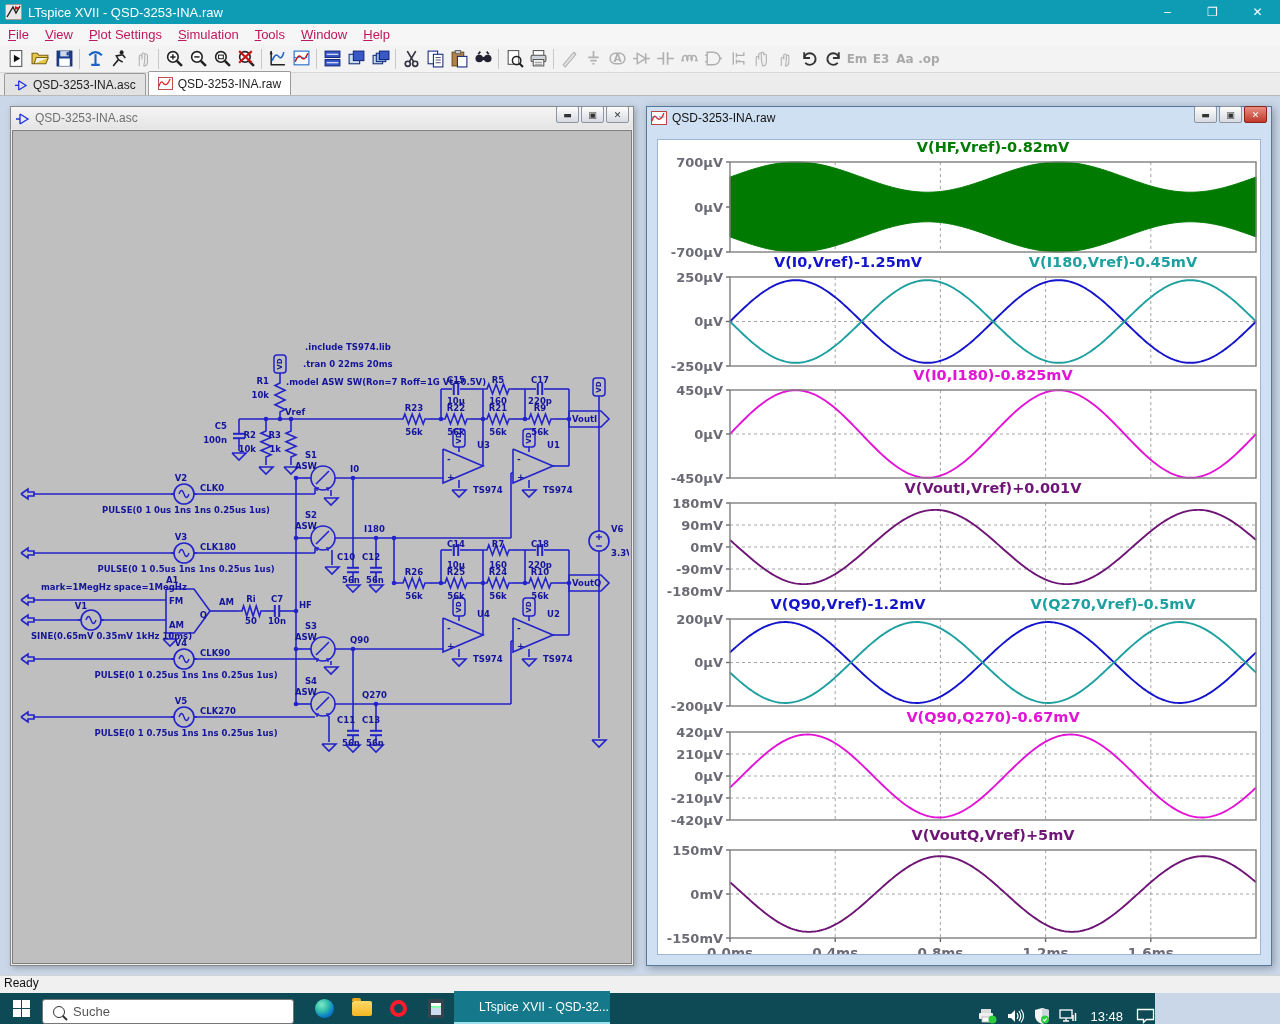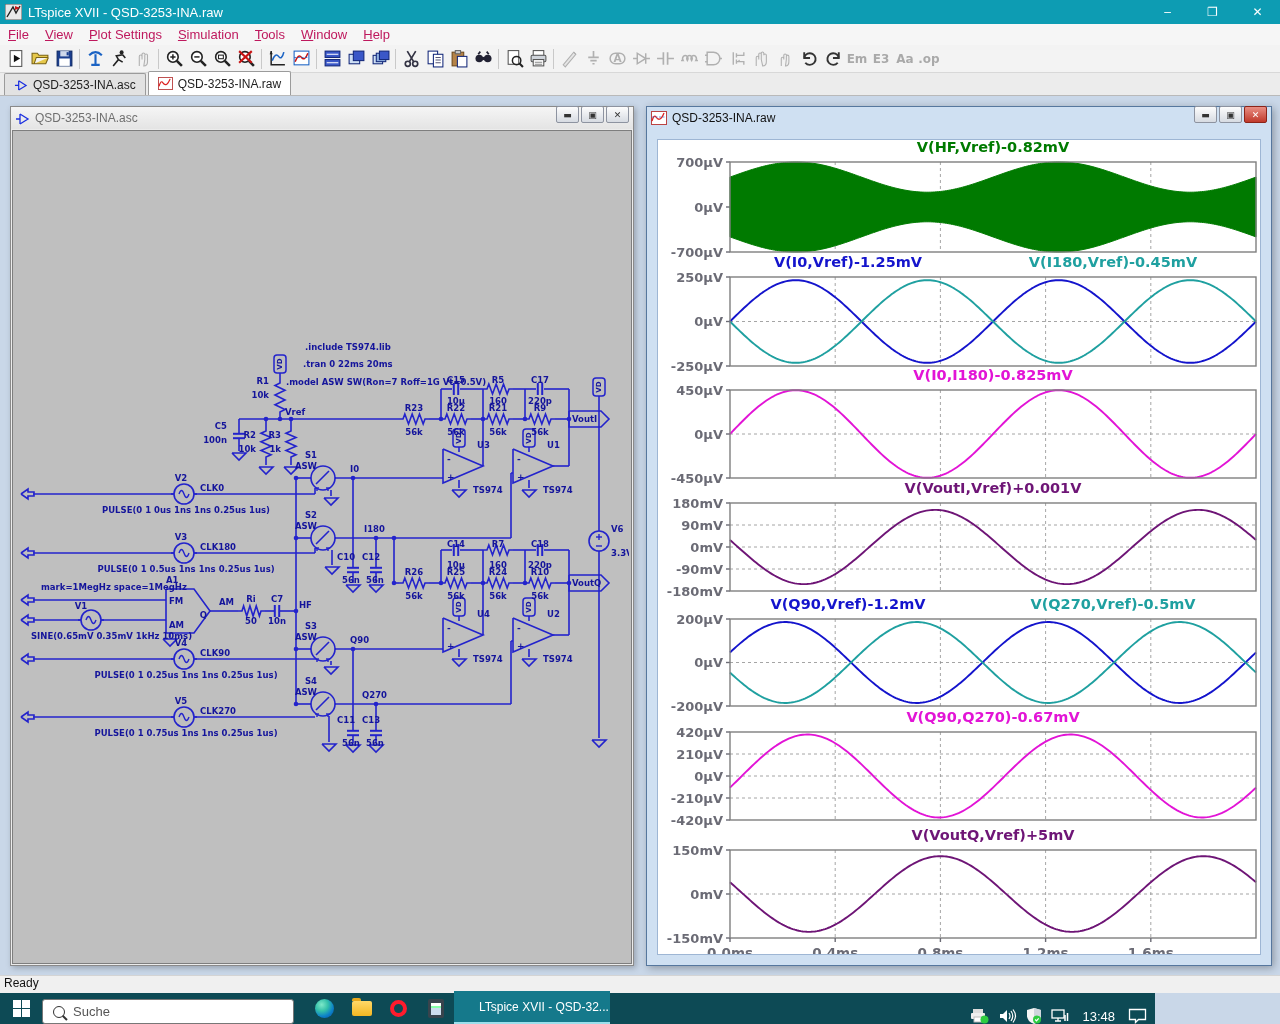--- a/index.html
+++ b/index.html
@@ -44,21 +44,21 @@
     font-size:12px;color:#111;display:flex;align-items:flex-start;padding-left:4px;box-sizing:border-box;}
   .taskbar{position:absolute;left:0;top:993px;width:1155px;height:31px;background:#0d4a55;display:flex;align-items:flex-end;}
   .tb-start{width:42px;height:31px;display:flex;align-items:center;justify-content:center;}
   .tb-search{width:252px;height:25px;background:#fff;border:1px solid #777;border-radius:3px;display:flex;align-items:center;
     gap:8px;padding-left:10px;box-sizing:border-box;color:#555;font-size:13px;margin-right:12px;}
   .mag{width:10px;height:10px;border:1.6px solid #333;border-radius:50%;position:relative;flex:none;}
   .mag::after{content:"";position:absolute;width:6px;height:1.6px;background:#333;transform:rotate(45deg);left:8px;top:10px;}
   .tb-app{width:37px;height:31px;display:flex;align-items:center;justify-content:center;}
   .tb-task{height:31px;display:flex;align-items:center;gap:6px;padding:0 19px;background:#15798b;border-bottom:2px solid #9be0ec;
     color:#fff;font-size:12px;max-width:118px;white-space:nowrap;}
-  .tray{margin-left:auto;display:flex;align-items:center;gap:9px;padding-right:8px;color:#fff;}
+  .tray{margin-left:auto;display:flex;align-items:center;gap:9px;color:#fff;}
   .tb-clock{font-size:13px;color:#fff;padding:0 4px;}
   .edge-ic{width:19px;height:19px;border-radius:50%;background:radial-gradient(circle at 35% 30%,#7ee8c9,#35c1a9 35%,#0c80c9 65%,#0a4f9e);}
   .folder-ic{width:20px;height:15px;background:linear-gradient(#ffd969,#f3b722);border-radius:2px;position:relative;}
   .folder-ic::before{content:"";position:absolute;top:-3px;left:0;width:9px;height:3px;background:#e8a81c;border-radius:2px 2px 0 0;}
   .opera-ic{width:17px;height:17px;border:4px solid #ff1b2d;border-radius:50%;box-sizing:border-box;}
   .calc-ic{width:16px;height:19px;background:#38444d;border-radius:2px;display:flex;align-items:center;justify-content:center;}
   .calc-ic span{display:block;width:10px;height:12px;background:linear-gradient(#fff 3px,#8fa 3px 5px,#cde 5px);}
   svg text{font-family:"DejaVu Sans",sans-serif;}
 </style>
 </head>

